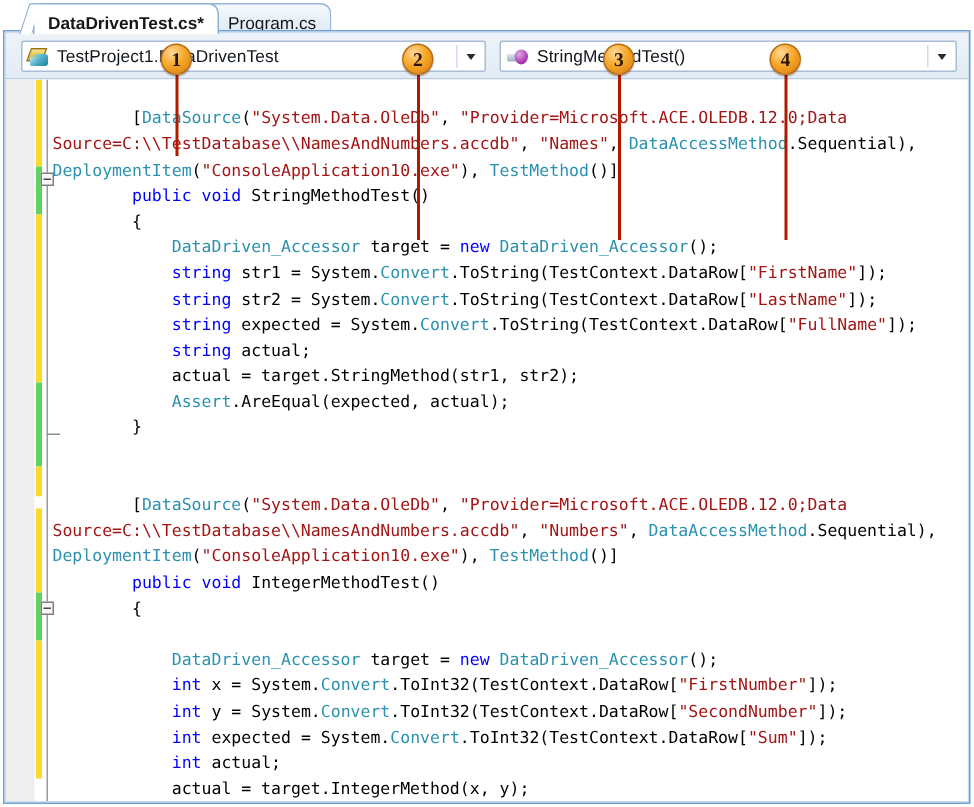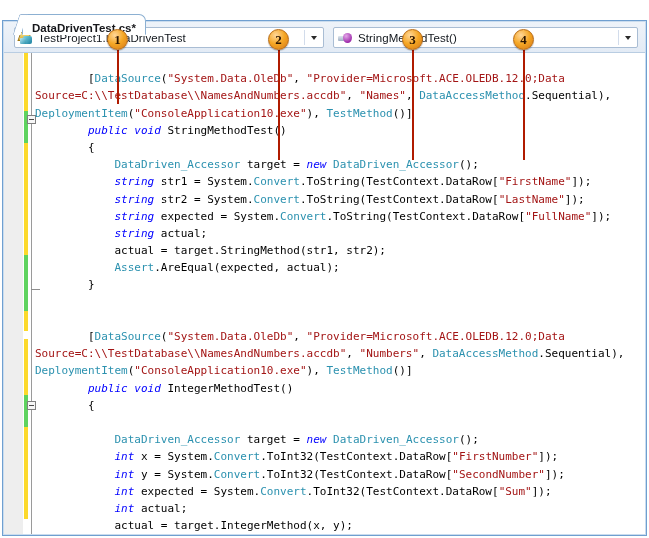--- a/index.html
+++ b/index.html
@@ -30,21 +30,20 @@
     border: 1px solid #9ab6d4;
     border-bottom: none;
     border-radius: 3px 7px 0 0;
     background: linear-gradient(to bottom, #f4f8fc 0%, #dfeaf6 100%);
     font-size: 11.5px;
     color: #16171b;
     line-height: 18px;
     padding: 4px 9px;
     white-space: nowrap;
     transform: skewX(0deg);
-    margin-top: 12px;
   }
   .tab.active {
     background: #ffffff;
     font-weight: bold;
     border-color: #8cb0d2;
     z-index: 5;
     border-bottom: 1px solid #ffffff;
     height: 21px;
   }
   .tab::before {
@@ -230,21 +229,21 @@
     position: absolute;
     left: 31px; top: 0;
     width: 610px;
     font-family: "DejaVu Sans Mono", monospace;
     font-size: 11px;
     line-height: 17.2px;
     white-space: pre;
     color: #000000;
   }
   .ln { display: block; height: 17.2px; }
-  .kw   { color: #0000ff; font-style: italic; }
+  .kw   { color: #0000ff; }
   .typ  { color: #2b91af; }
   .str  { color: #a31515; }
   .pln  { color: #000000; }
 
   
   .callout-line {
     position: absolute;
     width: 2px;
     background: #b01b00;
     z-index: 20;
@@ -265,20 +264,23 @@
     z-index: 25;
     box-shadow: 0 1px 1px rgba(0,0,0,0.28);
   }
 </style>
 </head>
 <body>
 
 <div id="tab-strip">
   <div class="tab active" id="tab-0">
     <span>DataDrivenTest.cs*</span>
+  </div>
+  <div class="tab" id="tab-1">
+    <span>Program.cs</span>
   </div>
 </div>
 
 <div id="editor-frame">
 
   <div id="nav-bar">
 
     <div class="combo" id="combo-type">
       <span class="icon-class">
         <span class="blk"></span>

